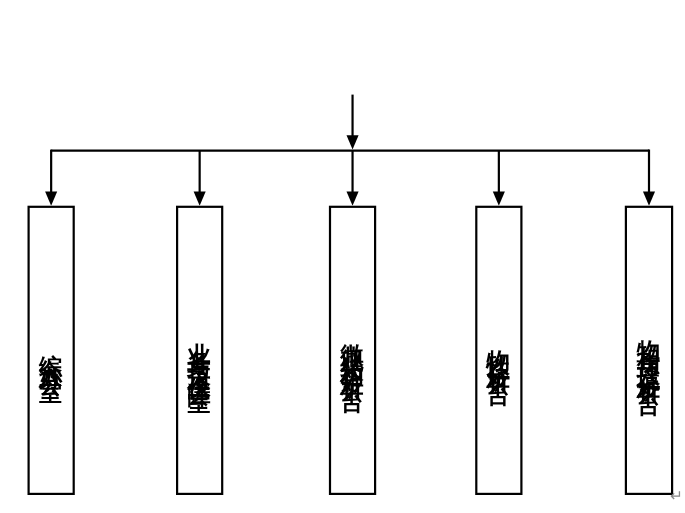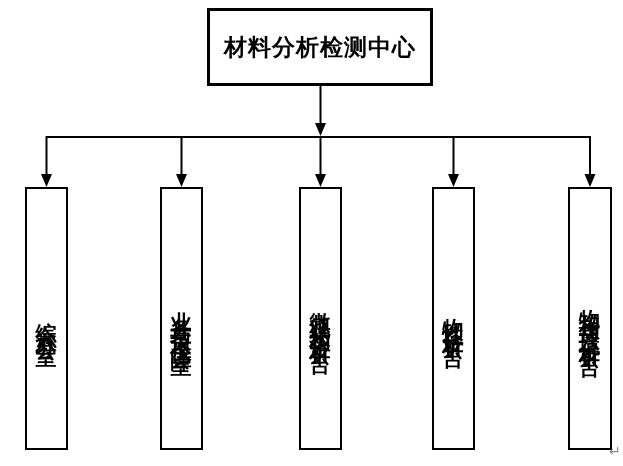--- a/index.html
+++ b/index.html
@@ -98,23 +98,20 @@
     <line x1="320.5" y1="137" x2="320.5" y2="175" stroke="#000000" stroke-width="2"></line>
     <polygon points="320.5,187 315,174 326,174" fill="#000000"></polygon>
 
     <line x1="453.5" y1="137" x2="453.5" y2="175" stroke="#000000" stroke-width="2"></line>
     <polygon points="453.5,187 448,174 459,174" fill="#000000"></polygon>
 
     <line x1="590" y1="136" x2="590" y2="175" stroke="#000000" stroke-width="2"></line>
     <polygon points="590,187 584.5,174 595.5,174" fill="#000000"></polygon>
   </svg>
 
-  <div class="root-box">
-    <span class="label">材料分析检测中心</span>
-  </div>
 
   <div class="vbox vbox-1">
     <span class="vlabel">综合办公室</span>
   </div>
 
   <div class="vbox vbox-2">
     <span class="vlabel">业务与技术保障室</span>
   </div>
 
   <div class="vbox vbox-3">

